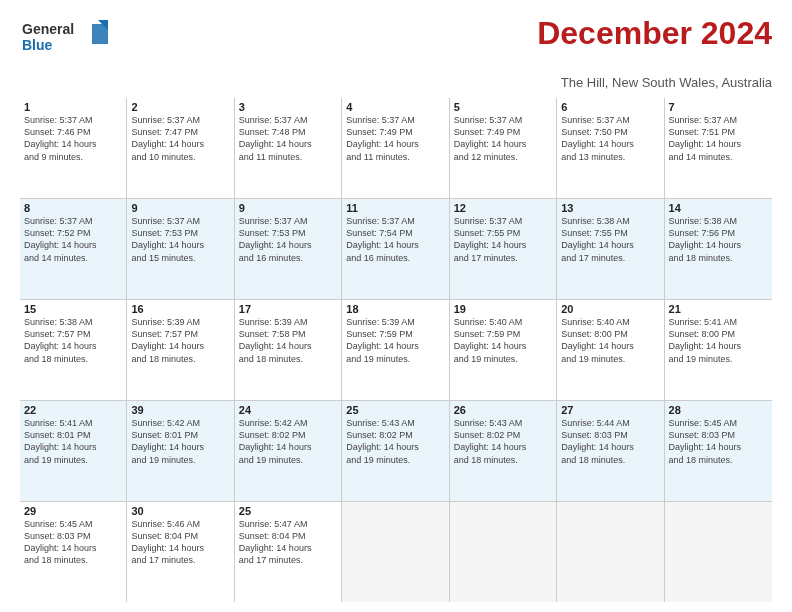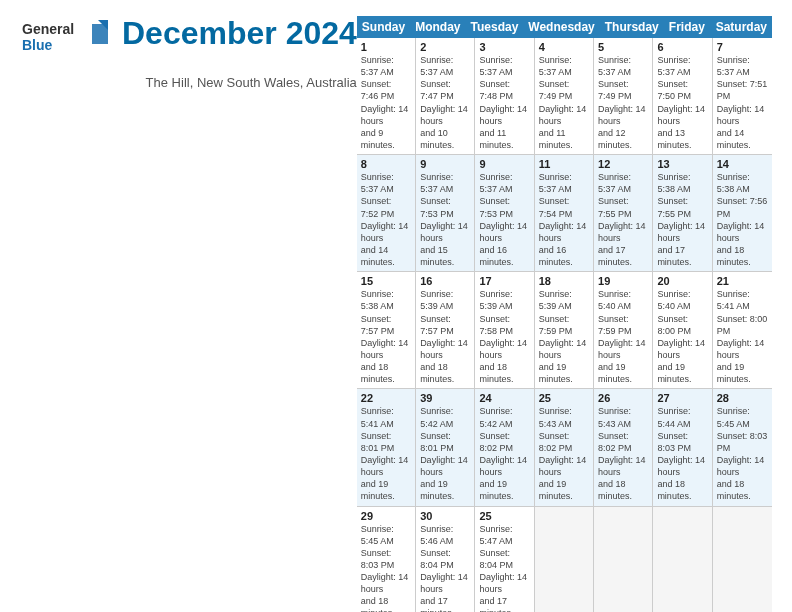--- a/index.html
+++ b/index.html
@@ -8,39 +8,39 @@
       background: #fff;
       width: 792px;
       height: 612px;
       overflow: hidden;
     }
     .page {
       width: 792px;
       height: 612px;
       padding: 16px 20px 10px 20px;
       display: flex;
-      flex-direction: row;
+      flex-direction: column;
     }
     .header {
       display: flex;
       justify-content: space-between;
       align-items: flex-start;
       margin-bottom: 8px;
     }
     .logo {
       display: flex;
       align-items: center;
     }
     .title-block {
       text-align: right;
     }
     .month-title {
       font-size: 32px;
       font-weight: bold;
-      color: #0369a1;
+      color: #b91c1c;
       line-height: 1.1;
       margin-left: 12px;
     }
     .location {
       font-size: 13px;
       color: #555;
       margin-top: 24px;
     }
     .calendar {
       flex: 1;
@@ -120,29 +120,20 @@
         </svg>
       </div>
     </div>
     <div class="title-block">
       <div class="month-title">December 2024</div>
       <div class="location">The Hill, New South Wales, Australia</div>
     </div>
   </div>
 
   <div class="calendar">
-    <div class="cal-header">
-      <div class="cal-header-cell">Sunday</div>
-      <div class="cal-header-cell">Monday</div>
-      <div class="cal-header-cell">Tuesday</div>
-      <div class="cal-header-cell">Wednesday</div>
-      <div class="cal-header-cell">Thursday</div>
-      <div class="cal-header-cell">Friday</div>
-      <div class="cal-header-cell">Saturday</div>
-    </div>
     <div class="cal-body">
 
       <div class="cal-row">
         <div class="cal-cell">
           <span class="day-num">1</span>
           <div class="cal-cell-text">
             Sunrise: 5:37 AM<br>Sunset: 7:46 PM<br>Daylight: 14 hours<br>and 9 minutes.
           </div>
         </div>
         <div class="cal-cell">

